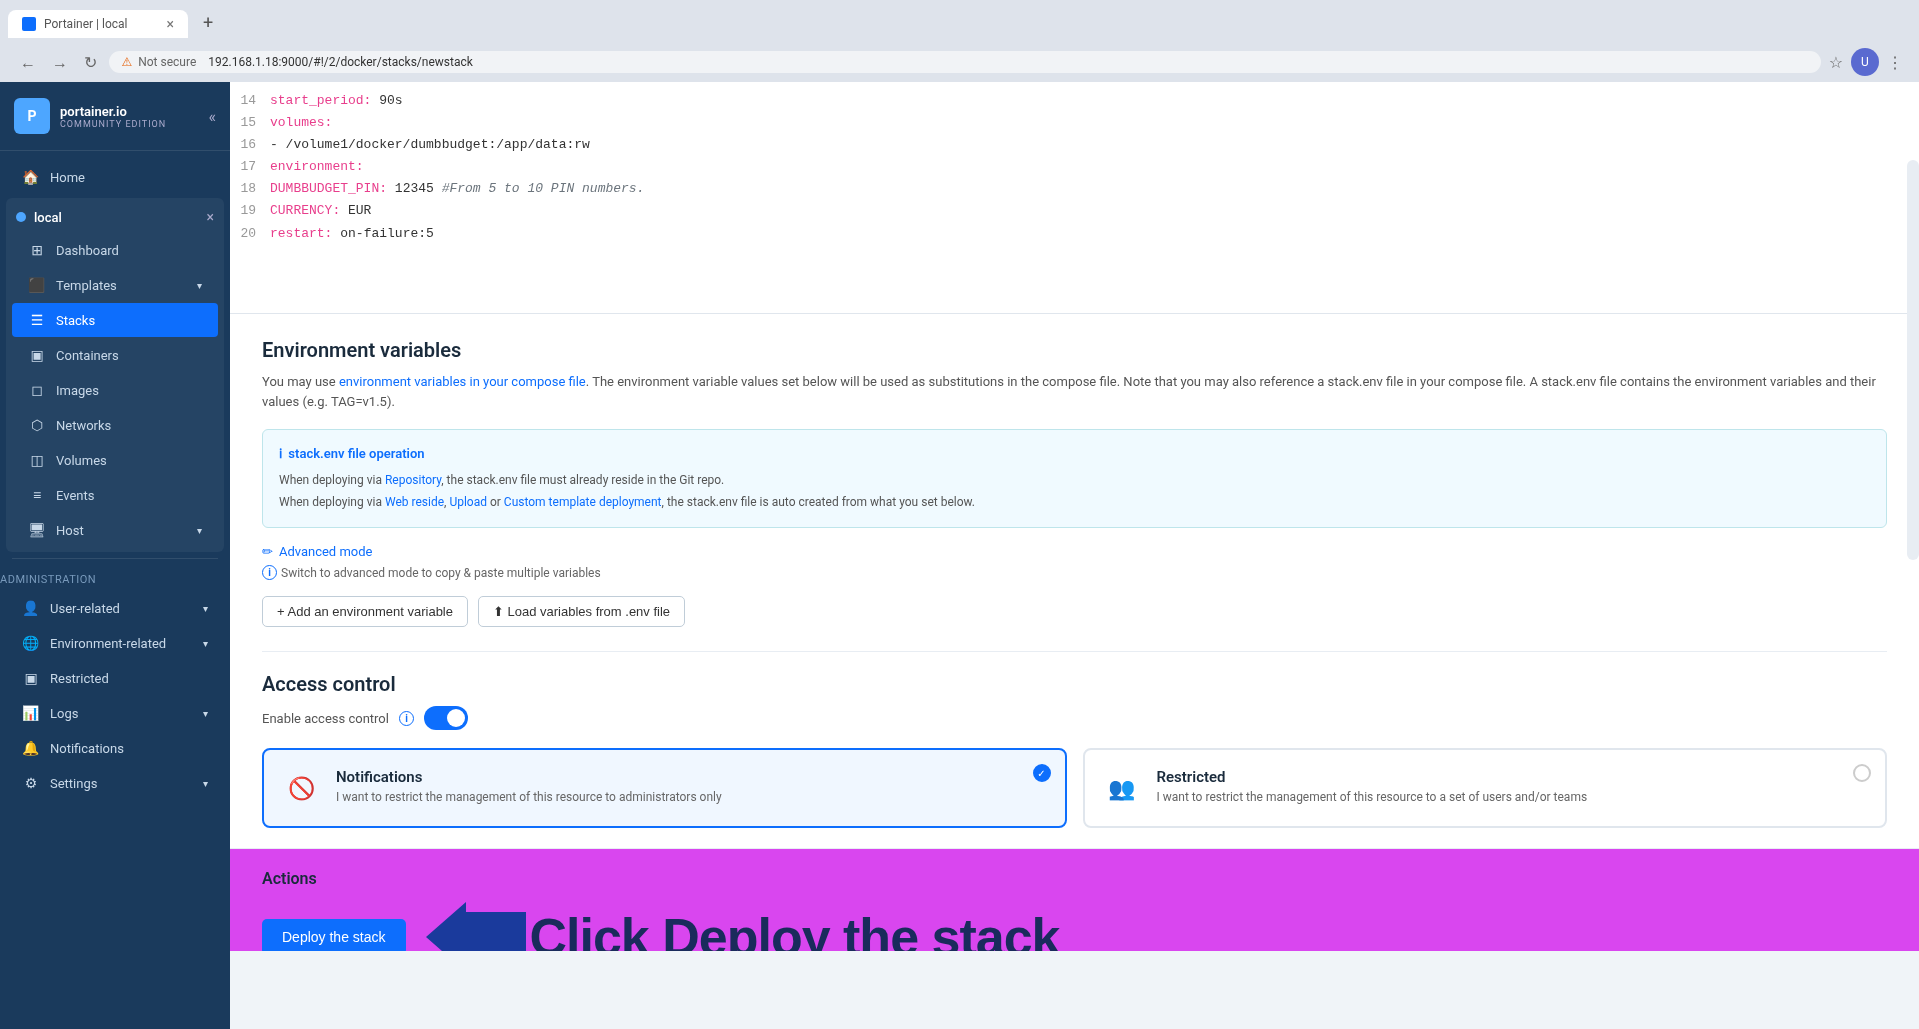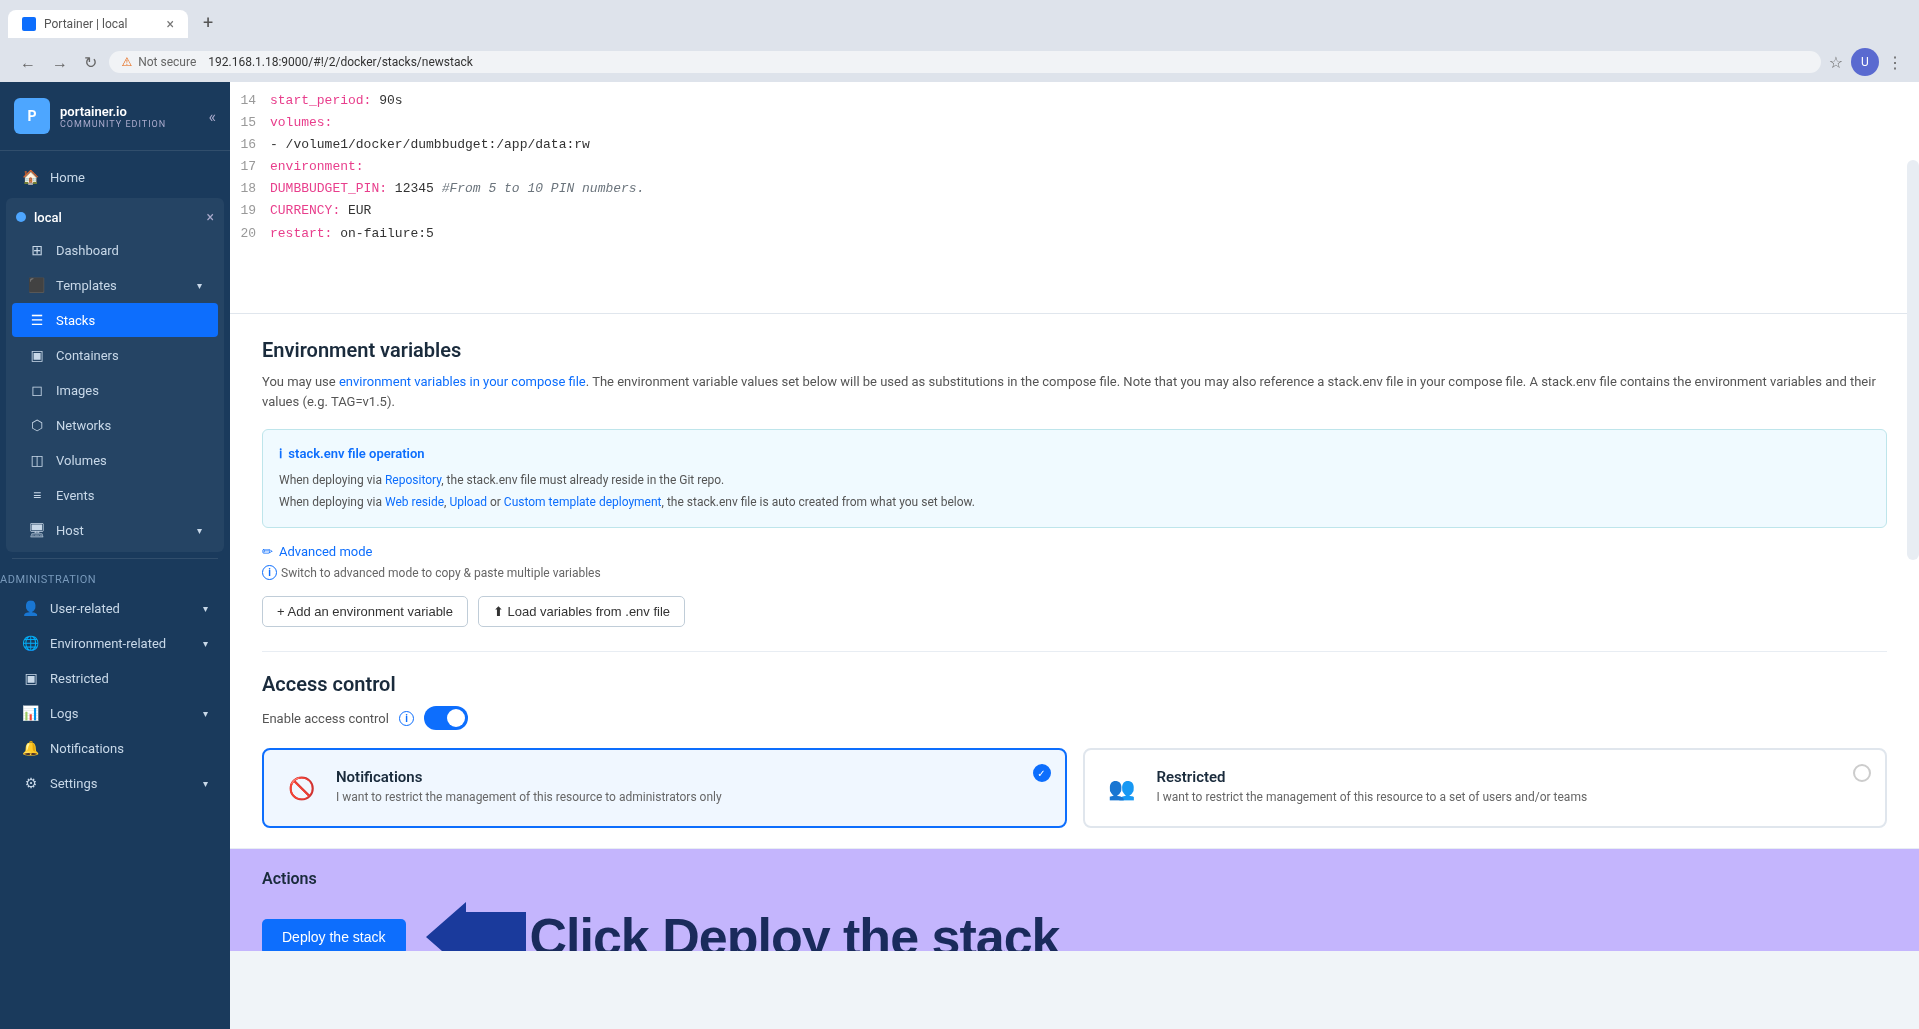--- a/index.html
+++ b/index.html
@@ -85,21 +85,21 @@
     .access-card { flex: 1; border: 2px solid #e0e6ed; border-radius: 8px; padding: 18px; display: flex; align-items: flex-start; gap: 14px; position: relative; cursor: pointer; }
     .access-card.selected { border-color: #0d6efd; background: #f0f7ff; }
     .card-radio { position: absolute; top: 14px; right: 14px; width: 18px; height: 18px; border-radius: 50%; border: 2px solid #ccc; background: #fff; display: flex; align-items: center; justify-content: center; }
     .card-radio.checked { border-color: #0d6efd; background: #0d6efd; }
     .card-radio.checked::after { content: '✓'; color: #fff; font-size: 10px; }
     .card-icon { width: 40px; height: 40px; display: flex; align-items: center; justify-content: center; font-size: 22px; color: #666; }
     .card-title { font-size: 15px; font-weight: 600; color: #1a2b3c; margin-bottom: 4px; }
     .card-desc { font-size: 12px; color: #666; }
 
     
-    .actions-section { padding: 20px 32px 32px; background: #c4b5fd; border-top: 1px solid #e8edf3; }
+    .actions-section { padding: 20px 32px 32px; background: #d946ef; border-top: 1px solid #e8edf3; }
     .actions-title { font-size: 16px; font-weight: 600; color: #1a2b3c; margin-bottom: 14px; }
     .actions-row { display: flex; align-items: center; gap: 20px; }
 
     .btn-primary { background: #0d6efd; color: #fff; border: none; padding: 10px 20px; border-radius: 5px; font-size: 14px; font-weight: 500; cursor: pointer; }
 
     
     .annotation-area { display: flex; align-items: center; gap: 4px; }
     .click-text { font-size: 52px; font-weight: 700; color: #1a2b5c; font-family: Arial, sans-serif; letter-spacing: -1px; }
 
     

